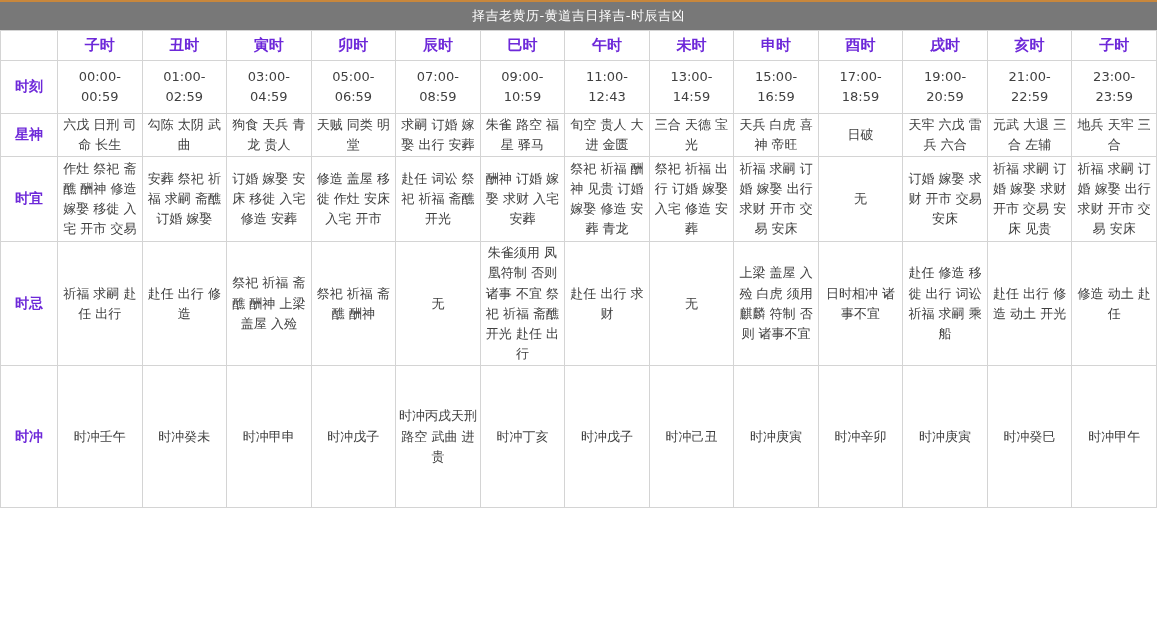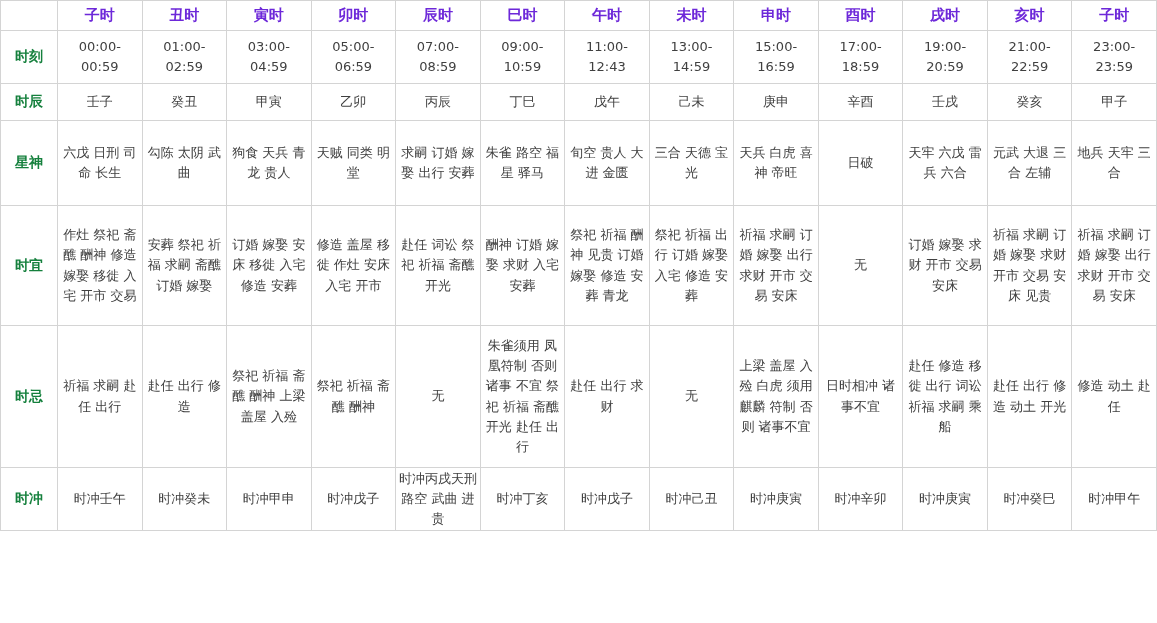--- a/index.html
+++ b/index.html
@@ -37,36 +37,39 @@
     overflow: hidden;
   }
   thead th {
     font-size: 15px;
     font-weight: bold;
     color: #6d28d9;
   }
   tbody th.row-label {
     font-size: 14px;
     font-weight: bold;
-    color: #15803d;
+    color: #6d28d9;
   }
   thead tr            { height: 30px; }
   tbody tr:nth-child(1) { height: 53px; }  
   tbody tr:nth-child(2) { height: 37px; }  
   tbody tr:nth-child(3) { height: 85px; }  
   tbody tr:nth-child(4) { height: 120px; } 
   tbody tr:nth-child(5) { height: 142px; } 
   tbody tr:nth-child(6) { height: 36px; }  
   tbody tr:nth-child(7) { height: 36px; }  
   tbody tr:nth-child(8) { height: 64px; }  
 </style>
 </head>
 <body>
 
 <div class="page">
+  <header class="title-bar">
+    <span>择吉老黄历-黄道吉日择吉-时辰吉凶</span>
+  </header>
   <table>
     <colgroup>
         <col class="label-col">
         <col>
         <col>
         <col>
         <col>
         <col>
         <col>
         <col>
@@ -117,36 +120,20 @@
           <td>15:00-
 16:59</td>
           <td>17:00-
 18:59</td>
           <td>19:00-
 20:59</td>
           <td>21:00-
 22:59</td>
           <td>23:00-
 23:59</td>
-        </tr>
-        <tr>
-          <th class="row-label">时辰</th>
-          <td>壬子</td>
-          <td>癸丑</td>
-          <td>甲寅</td>
-          <td>乙卯</td>
-          <td>丙辰</td>
-          <td>丁巳</td>
-          <td>戊午</td>
-          <td>己未</td>
-          <td>庚申</td>
-          <td>辛酉</td>
-          <td>壬戌</td>
-          <td>癸亥</td>
-          <td>甲子</td>
         </tr>
         <tr>
           <th class="row-label">星神</th>
           <td>六戊 日刑 司命 长生</td>
           <td>勾陈 太阴 武曲</td>
           <td>狗食 天兵 青龙 贵人</td>
           <td>天贼 同类 明堂</td>
           <td>求嗣 订婚 嫁娶 出行 安葬</td>
           <td>朱雀 路空 福星 驿马</td>
           <td>旬空 贵人 大进 金匮</td>

